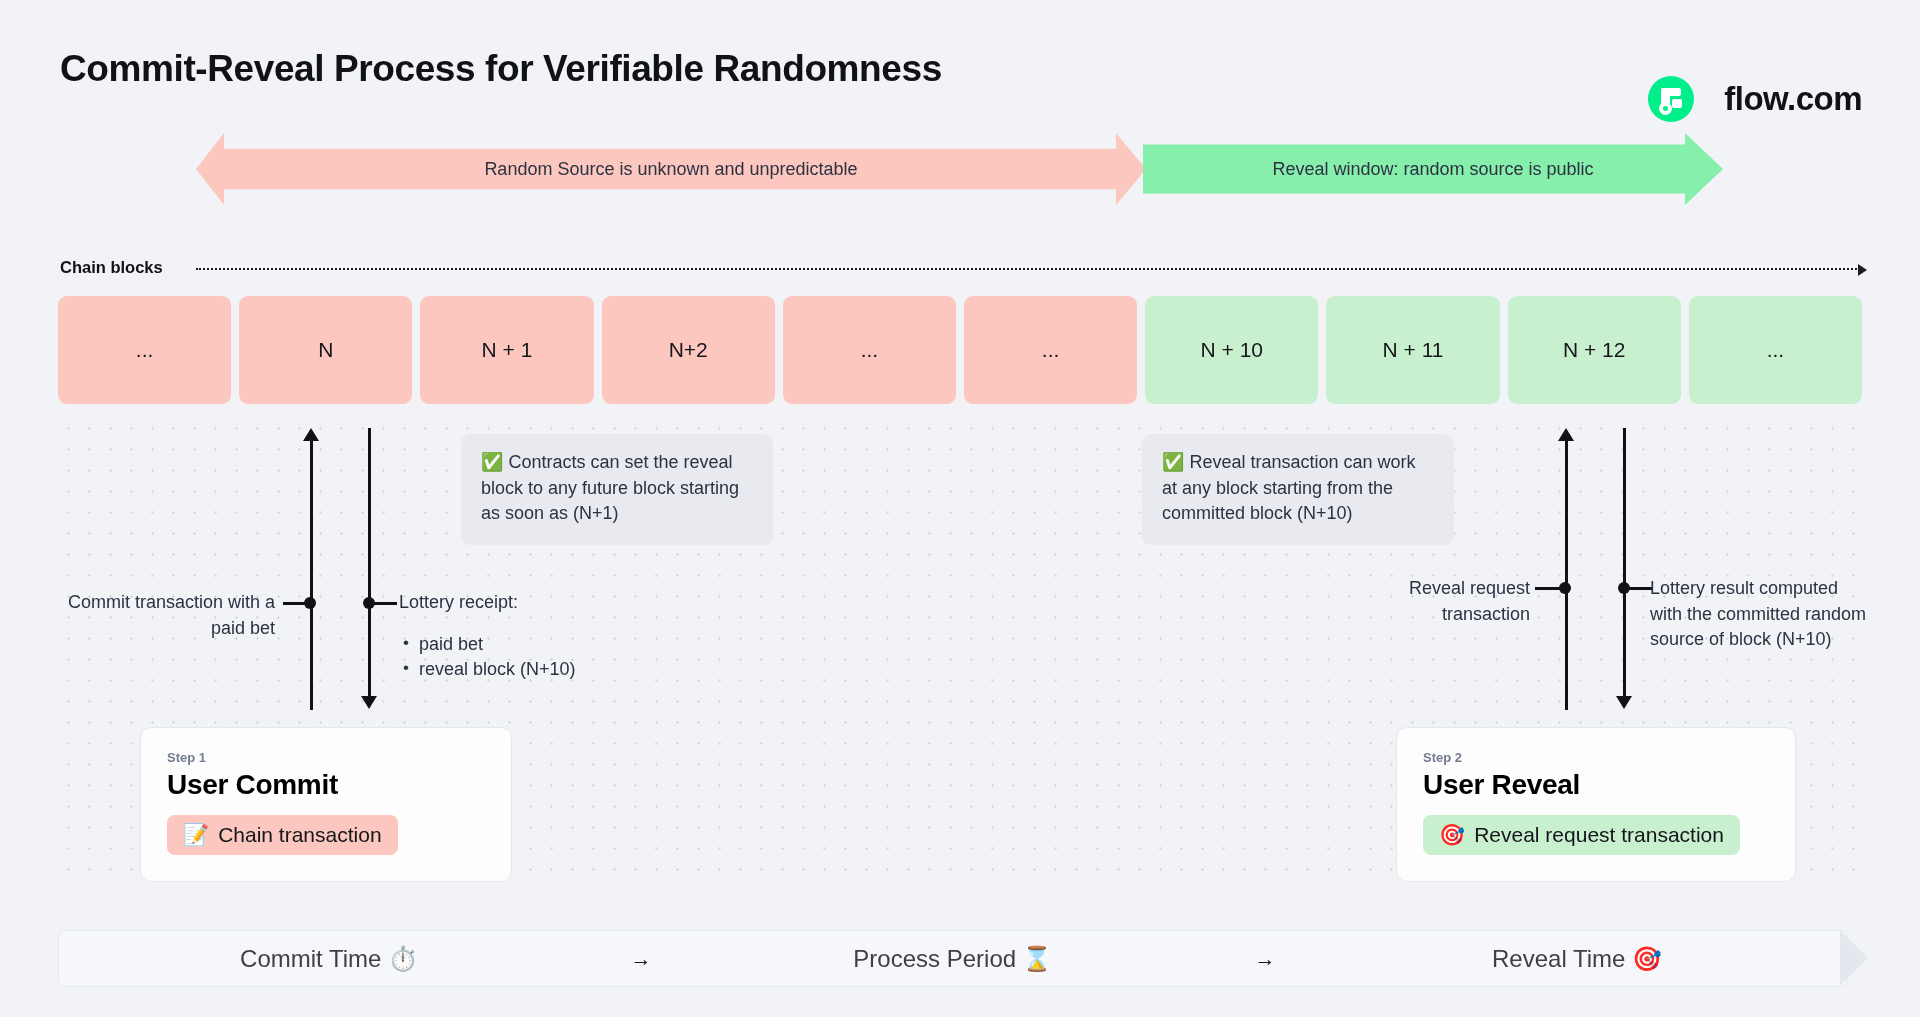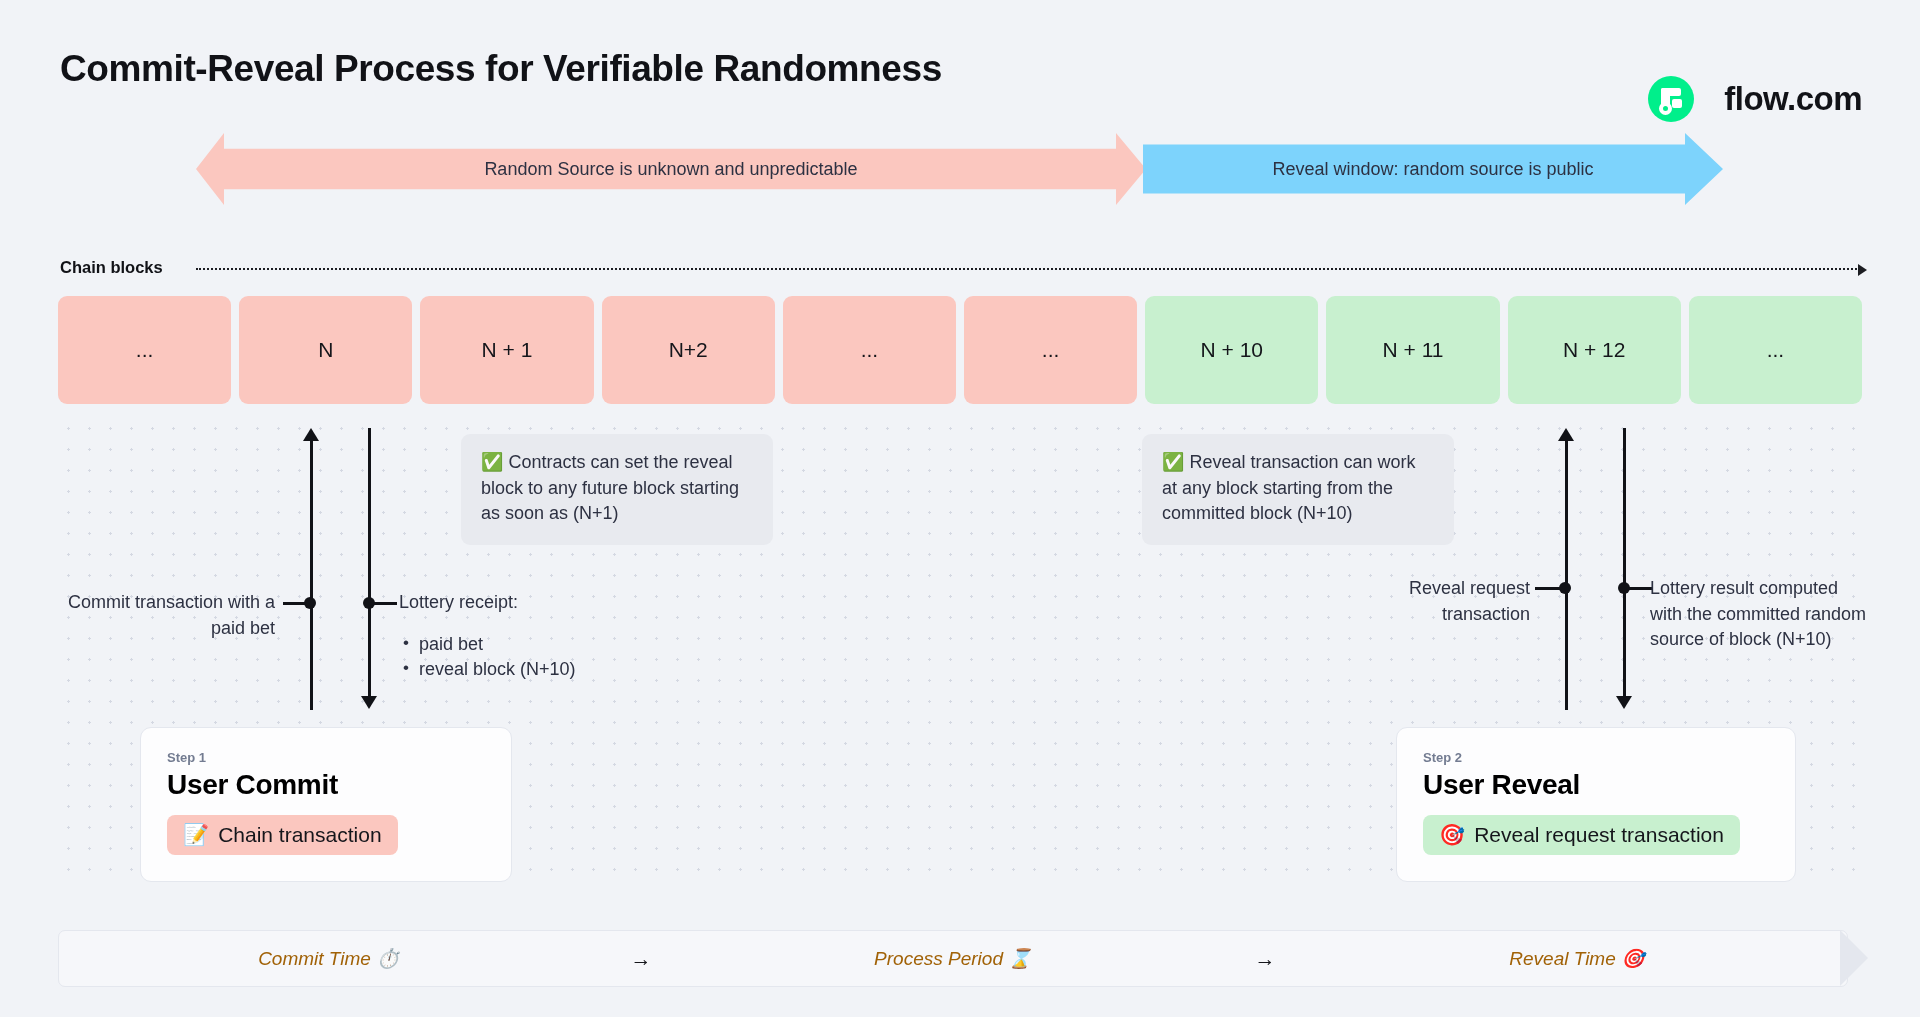--- a/index.html
+++ b/index.html
@@ -51,21 +51,21 @@
     font-size: 18px; color: #2d3142; height: 72px;
   }
   .banner span { position: relative; z-index: 2; }
   .banner-pink {
     left: 196px; width: 950px;
     background: #fbc7bf;
     clip-path: polygon(0 50%, 28px 0, 28px 22%, calc(100% - 30px) 22%, calc(100% - 30px) 0, 100% 50%, calc(100% - 30px) 100%, calc(100% - 30px) 78%, 28px 78%, 28px 100%);
   }
   .banner-green {
     left: 1143px; width: 580px;
-    background: #7dd3fc;
+    background: #86efac;
     clip-path: polygon(0 16%, calc(100% - 38px) 16%, calc(100% - 38px) 0, 100% 50%, calc(100% - 38px) 100%, calc(100% - 38px) 84%, 0 84%);
   }
 
   
   .chain-label {
     position: absolute; left: 60px; top: 258px;
     font-size: 16.5px; font-weight: 700; color: #111217;
   }
   .chain-dots {
     position: absolute; left: 196px; top: 268px; right: 56px; height: 2px;
@@ -146,21 +146,21 @@
   }
   .pill-pink { background: #fbc7bf; }
   .pill-green { background: #c8f0cf; }
 
   
   .timeline {
     position: absolute; left: 58px; top: 930px; width: 1790px; height: 57px;
     background: #f6f7fa; border: 1.5px solid #e4e7ee; border-radius: 7px;
     display: flex; align-items: center;
   }
-  .tl-seg { flex: 1 1 0; text-align: center; font-size: 19px; color: #a16207; font-style: italic; }
+  .tl-seg { flex: 1 1 0; text-align: center; font-size: 24px; color: #404040; }
   .tl-arrow { width: 84px; text-align: center; font-size: 21px; color: #15161b; }
   .timeline-cap {
     position: absolute; left: 1840px; top: 930px;
     width: 0; height: 0;
     border-top: 28px solid transparent; border-bottom: 28px solid transparent;
     border-left: 28px solid #e4e7ee;
   }
 </style>
 </head>
 <body>

